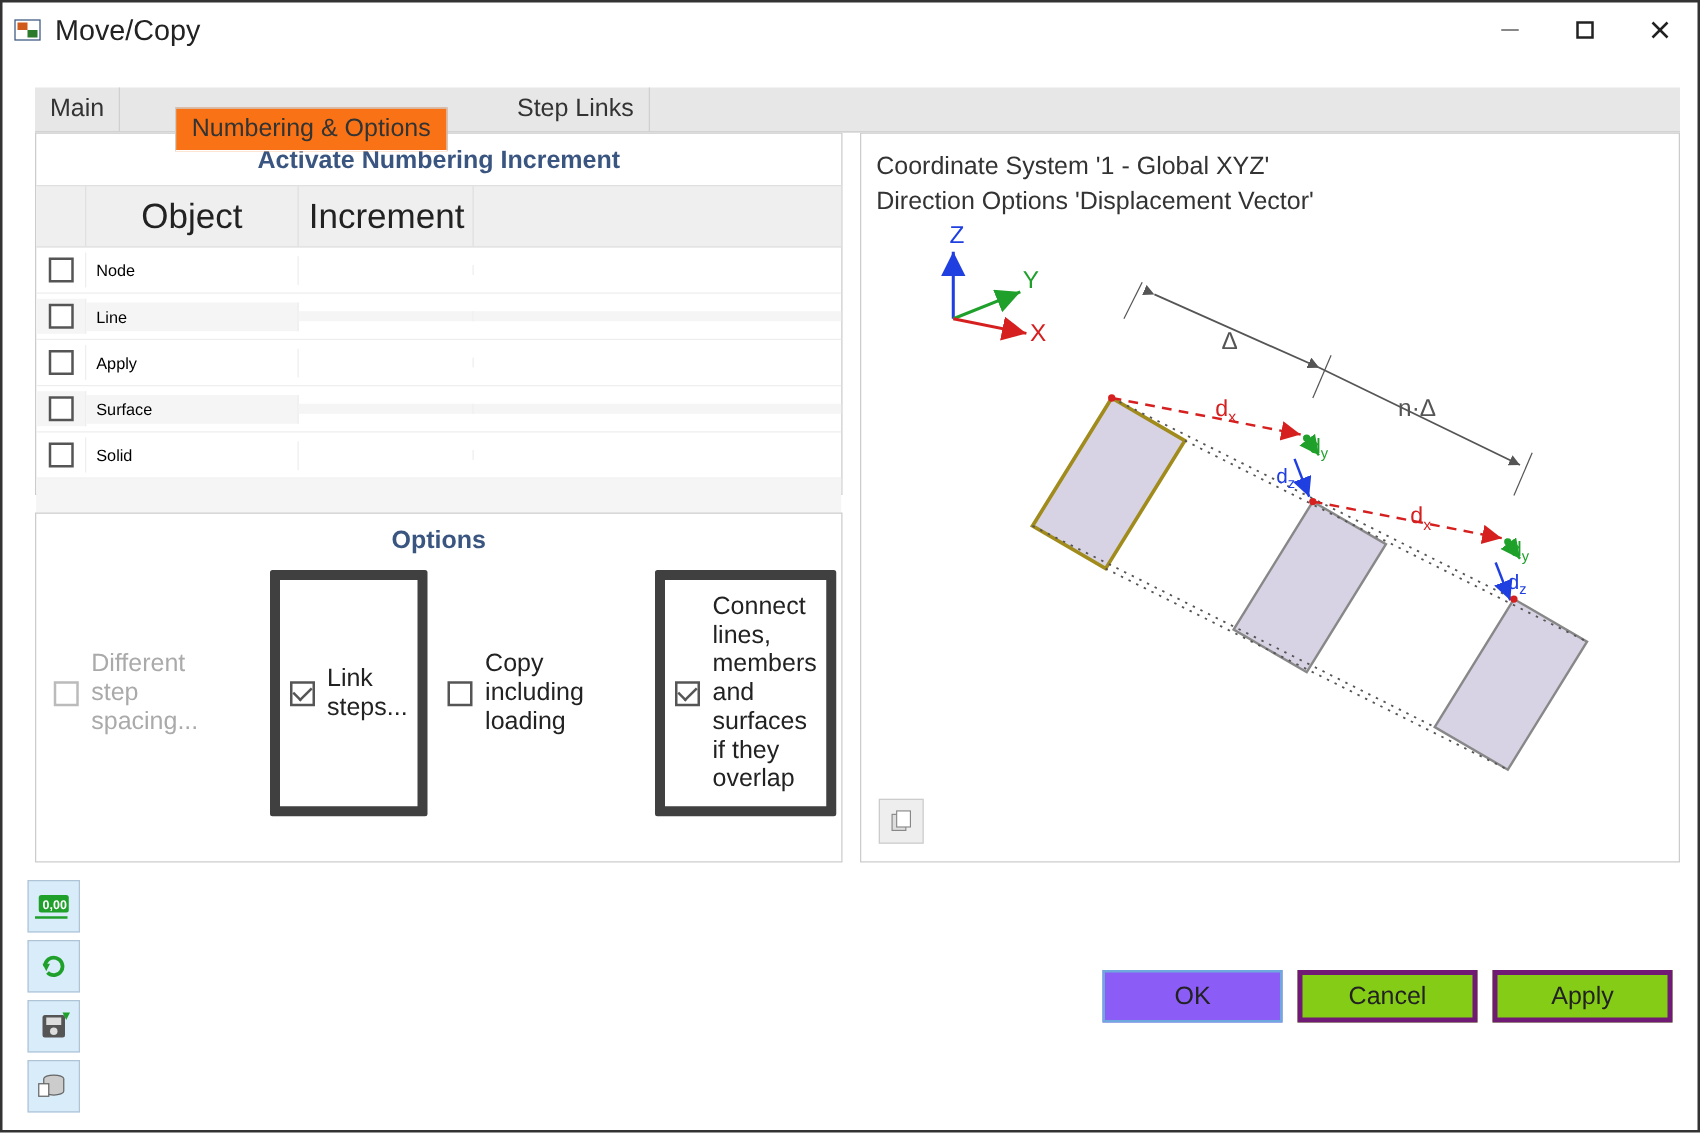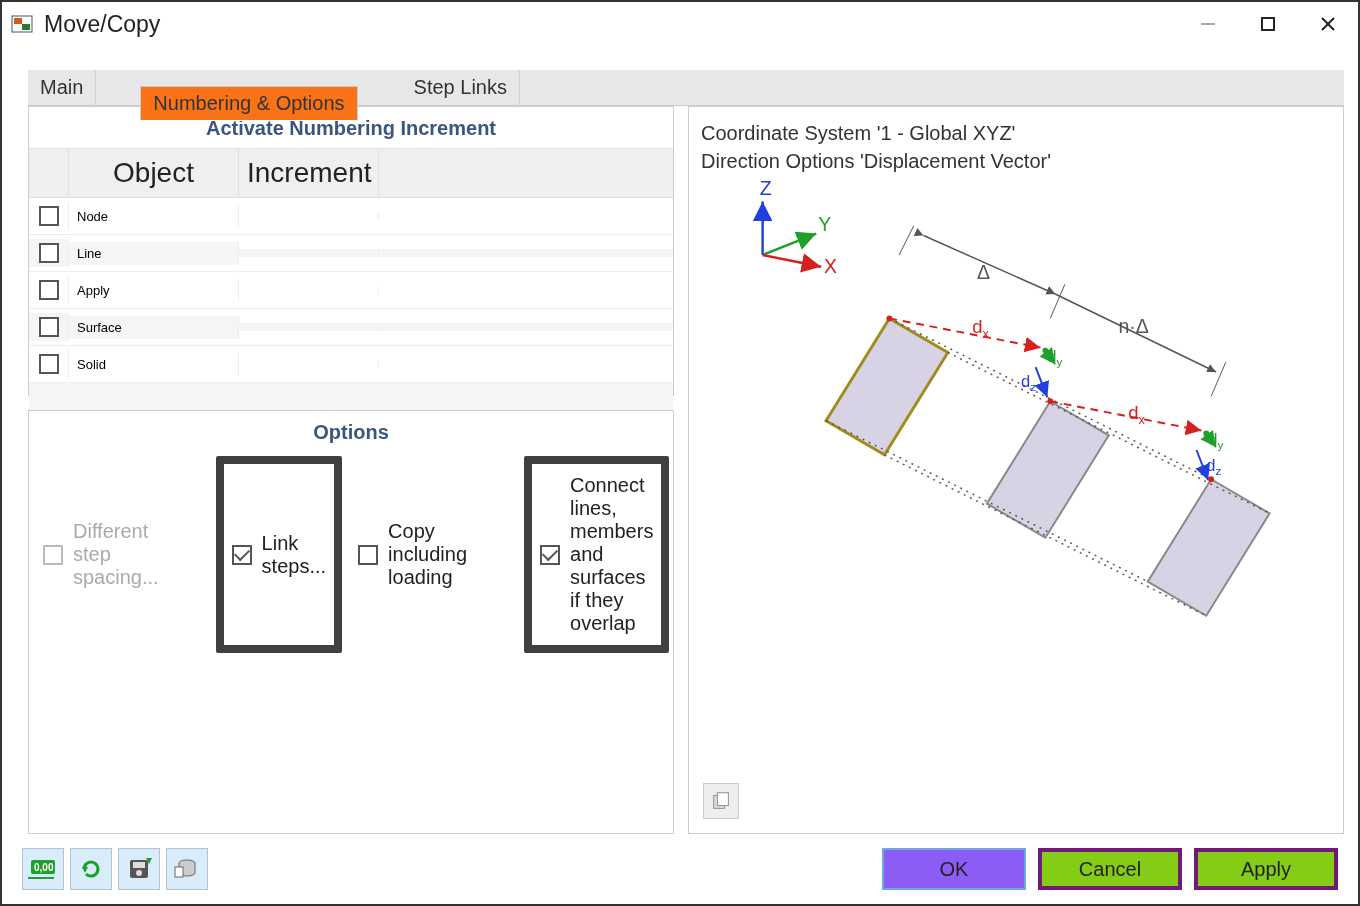--- a/index.html
+++ b/index.html
@@ -48,21 +48,21 @@
   .panel.opts { flex:1;}
   .optlist { padding:4px 6px 10px 6px; display:flex; flex-direction:row; gap:4px;}
   .optrow { display:flex; align-items:center; gap:10px; padding:10px 8px; font-size:20px; color:#222;}
   .optrow.disabled { color:#aaa;}
   .highlight { border:8px solid #404040; border-radius:2px;margin-left:45px;}
   
   .preview-line { font-size:20px; color:#333; line-height:1.4;}
   .diagram { position:absolute; left:20px; top:70px; right:10px; bottom:60px;}
   
   .footer { display:flex; align-items:center; padding:14px 20px; gap:12px;}
-  .footer .left { display:flex; gap:6px;}
+  .footer .left { display:flex; gap:6px;flex-direction:column;}
   .toolbtn { width:42px; height:42px; background:#d8ecf9; border:1px solid #b0c4d8; display:flex; align-items:center; justify-content:center;}
   .toolbtn svg { width:30px; height:30px;}
   .footer .spacer { flex:1;}
   .btn { min-width:144px; height:42px; border:4px solid #701a75; background:#84cc16; font-size:20px; color:#222; display:flex; align-items:center; justify-content:center;}
   .btn.primary { border:2px solid #6fa8dc; background:#8b5cf6;}
   
   .clipbtn { position:absolute; left:14px; bottom:14px; width:36px; height:36px; background:#eee; border:1px solid #ccc; display:flex; align-items:center; justify-content:center;}
 </style>
 </head>
 <body>

